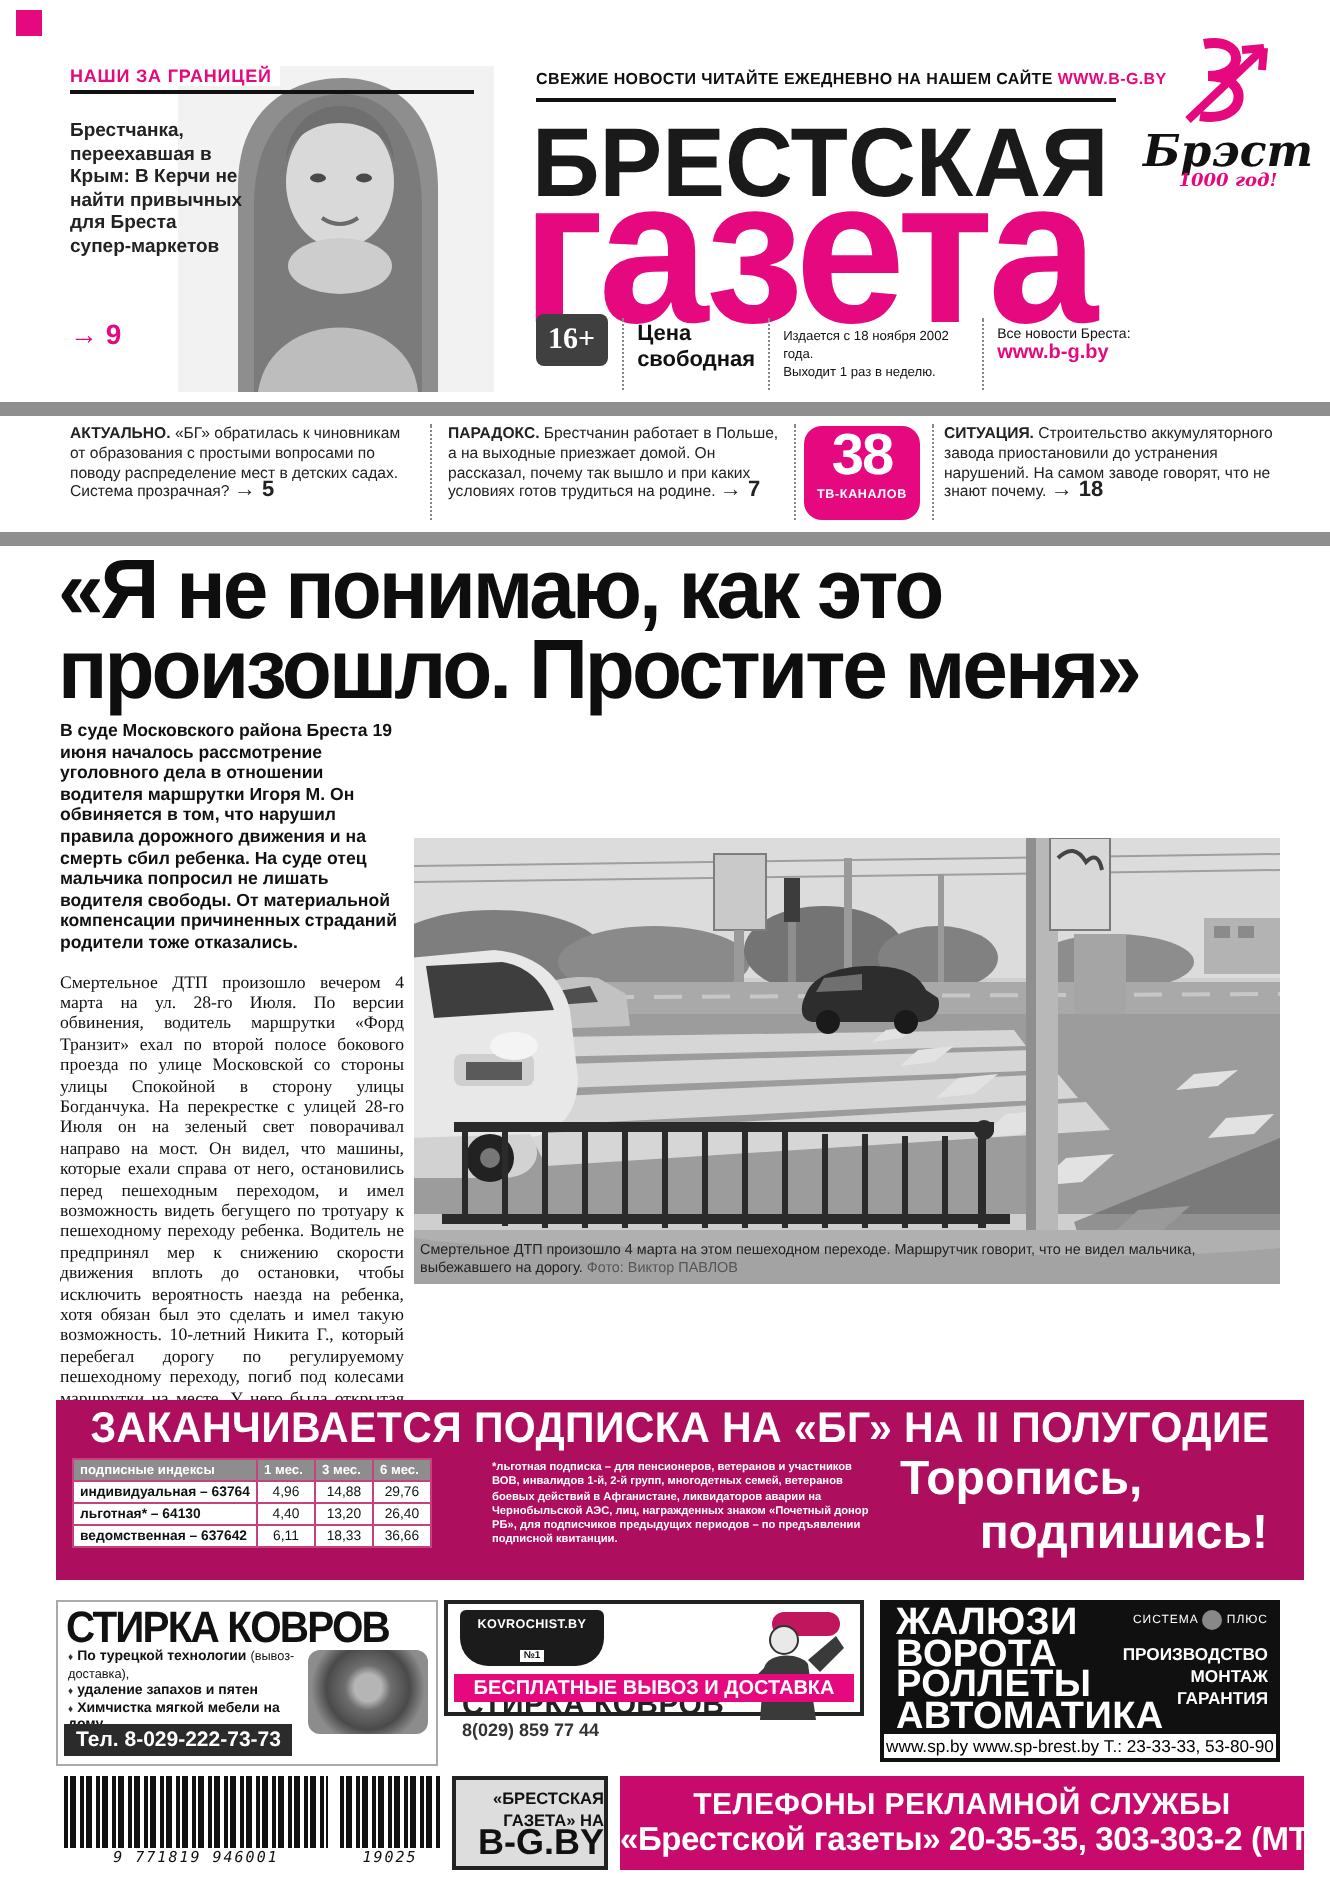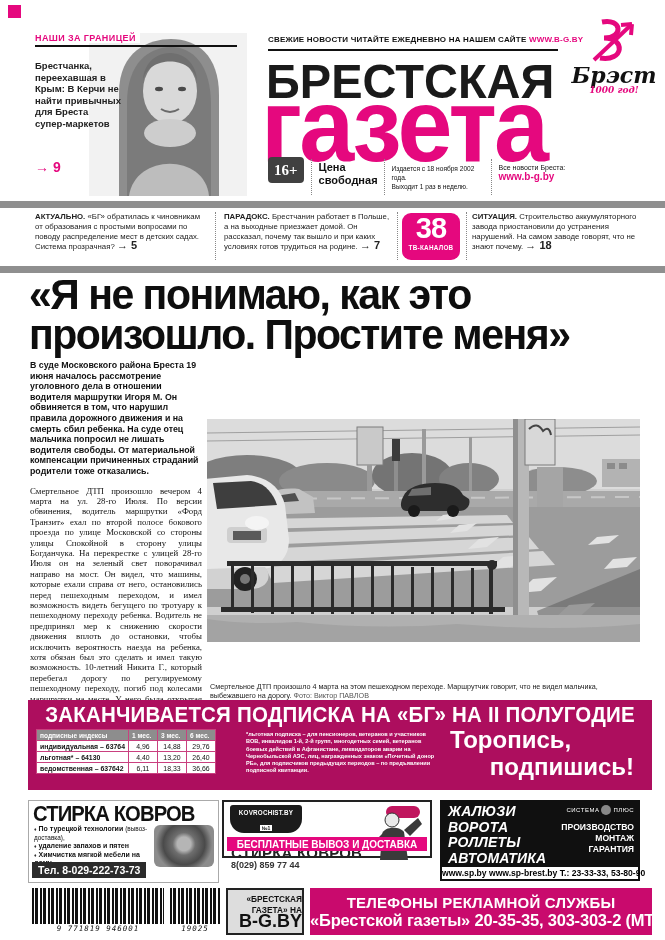--- a/index.html
+++ b/index.html
@@ -57,21 +57,21 @@
   .headline{left:29px;top:275px;width:634px;font-size:41px;line-height:39px;font-weight:bold;letter-spacing:-1.5px;color:#0e0e0e;transform:scaleY(1.03);transform-origin:top left;}
 
   
   .leftcol{left:30px;top:360px;width:172px;}
   .lead{font-size:8.8px;line-height:10.6px;font-weight:bold;color:#111;}
   .bodytext{font-family:"Liberation Serif",serif;font-size:8.8px;line-height:10.4px;margin-top:9px;text-align:justify;}
   .cont{font-size:8.6px;text-align:right;margin-top:9px;}
   .kicker{left:210px;top:361px;width:452px;font-size:17.5px;line-height:23px;color:#1c1c1c;}
   .kicker .kr{color:#e5087e;font-weight:bold;font-size:14px;}
   .photo{left:207px;top:419px;width:433px;height:223px;background:#cfcfcf;}
-  .caption{left:210px;top:682px;width:424px;font-size:7.2px;line-height:9px;color:#222;}
+  .caption{left:210px;top:620px;width:424px;font-size:7.2px;line-height:9px;color:#222;}
   .caption .credit{color:#555;}
 
   
   .subs{left:28px;top:700px;width:624px;height:90px;background:#ad0e5e;color:#fff;}
   .subs-head{position:absolute;left:0;top:2px;width:624px;text-align:center;font-size:20.5px;font-weight:bold;letter-spacing:.2px;white-space:nowrap;transform:scaleY(1.05);transform-origin:top center;}
   .subs-table{position:absolute;left:8px;top:29px;border-collapse:collapse;font-size:6.9px;}
   .subs-table td,.subs-table th{border:1px solid #c9407f;padding:1.5px 3px;background:#fff;color:#111;white-space:nowrap;}
   .subs-table th{background:#8d8d8d;color:#fff;text-align:left;font-size:6.6px;}
   .subs-table td.num{text-align:center;min-width:22px;}
   .subs-table td.name{font-weight:bold;}
@@ -94,25 +94,25 @@
   .shield{position:absolute;left:6px;top:3px;width:72px;height:28px;background:#1b1b1b;color:#fff;border-radius:3px 3px 14px 14px;text-align:center;}
   .shield .s1{font-size:6.3px;font-weight:bold;letter-spacing:.2px;padding-top:4px;}
   .shield .s2{display:inline-block;background:#fff;color:#111;font-size:5px;font-weight:bold;padding:0 2px;margin-top:1px;}
   .a2line1{position:absolute;left:7px;top:34px;font-size:7.4px;letter-spacing:.6px;color:#333;}
   .a2line2{position:absolute;left:7px;top:42px;font-size:15px;font-weight:bold;letter-spacing:.2px;color:#222;white-space:nowrap;}
   .a2phone{position:absolute;left:7px;top:58px;font-size:9px;font-weight:bold;color:#333;}
   .a2band{position:absolute;left:3px;right:3px;bottom:5px;background:#e5087e;color:#fff;font-size:10px;font-weight:bold;text-align:center;padding:1.5px 0;white-space:nowrap;}
   .carpetman{position:absolute;right:4px;top:2px;width:58px;height:56px;}
 
   .ad3{left:440px;top:800px;width:200px;height:81px;background:#101010;color:#fff;box-sizing:border-box;}
-  .a3big{position:absolute;left:8px;top:4px;font-size:14px;font-weight:bold;line-height:15.5px;letter-spacing:.2px;font-style:italic;}
+  .a3big{position:absolute;left:8px;top:4px;font-size:19px;font-weight:bold;line-height:15.5px;letter-spacing:.2px;}
   .a3brand{position:absolute;right:6px;top:5px;font-size:6px;letter-spacing:.5px;white-space:nowrap;}
   .a3brand .dot{display:inline-block;width:10px;height:10px;border-radius:50%;background:#888;vertical-align:middle;margin:0 2px;}
   .a3svc{position:absolute;right:6px;top:22px;text-align:right;font-size:8.6px;font-weight:bold;line-height:11px;}
-  .a3foot{position:absolute;left:2px;right:2px;bottom:2px;background:#fff;color:#000;font-size:8.6px;font-weight:bold;text-align:center;padding:1px 0;white-space:nowrap;}
+  .a3foot{position:absolute;left:2px;right:2px;bottom:2px;background:#fff;color:#000;font-size:8.6px;font-weight:normal;text-align:center;padding:1px 0;white-space:nowrap;}
 
   
   .bc1{left:32px;top:888px;width:132px;}
   .bc2{left:170px;top:888px;width:50px;}
   .bars{height:36px;background:repeating-linear-gradient(90deg,#111 0 2px,#fff 2px 3px,#111 3px 6px,#fff 6px 8px);}
   .bcnum{font-family:"DejaVu Sans Mono",monospace;font-size:7.5px;text-align:center;letter-spacing:1px;font-style:italic;}
   .fbadge{left:226px;top:888px;width:78px;height:47px;background:#ddd;border:2px solid #222;box-sizing:border-box;text-align:right;line-height:11px;padding-top:4px;}
   .fbadge .b1,.fbadge .b2{font-size:8.3px;font-weight:bold;}
   .fbadge .b3{font-size:18px;font-weight:bold;}
   .fphones{left:310px;top:888px;width:342px;height:47px;background:#c90a6d;color:#fff;text-align:center;box-sizing:border-box;padding-top:6px;}

